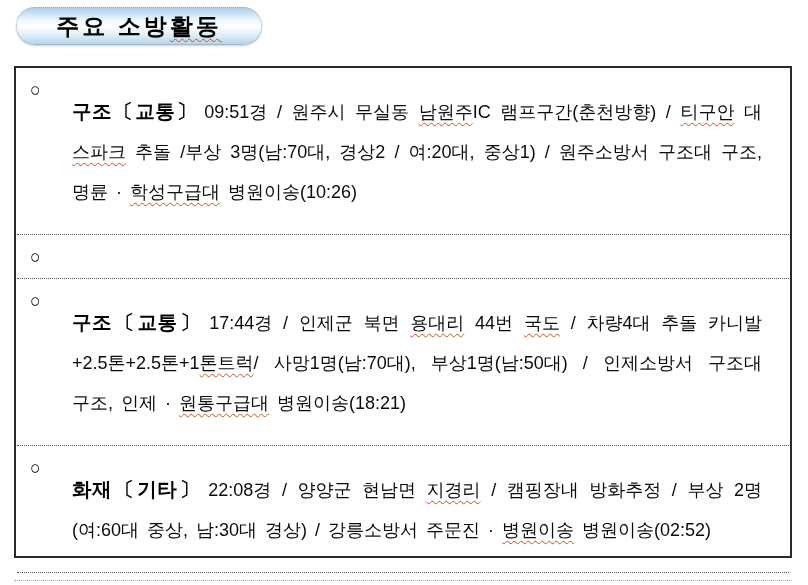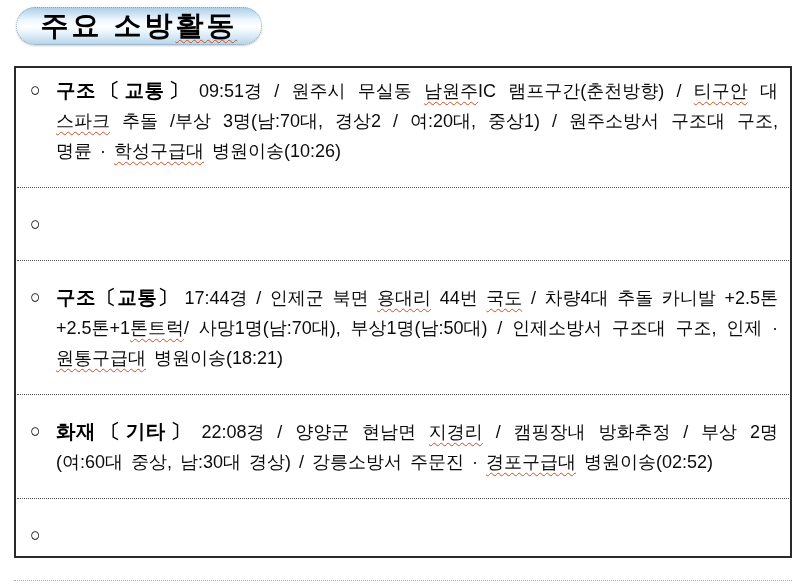--- a/index.html
+++ b/index.html
@@ -17,21 +17,21 @@
     min-width:200px;height:36px;
     padding:0 22px;
     border-radius:20px;
     border:1px dotted #8fa3b5;
     background:linear-gradient(180deg,#aecfe8 0%,#eef7ff 34%,#ffffff 52%,#d9ebf7 78%,#b9d4e6 100%);
     box-shadow:0 1px 2px rgba(90,120,150,.35);
     display:flex;align-items:center;justify-content:center;
   }
   .title-text{
     font-weight:bold;
-    font-size:28px;
+    font-size:23px;
     letter-spacing:3px;
     color:#000;
     white-space:nowrap;
   }
   
   .report-box{
     position:absolute;left:14px;top:66px;
     width:778px;height:492px;
     border:2px solid #2a2a2a;
     box-sizing:border-box;
@@ -50,24 +50,24 @@
   .bullet{
     flex:0 0 26px;
     font-size:15px;
     font-weight:bold;
     line-height:30px;
     color:#000;
     transform:scale(1.15,1.25);
     transform-origin:left center;
   }
   .item-text{
-    margin:0;
+    margin:16px;
     flex:1;
     font-size:18px;
-    line-height:30px;
+    line-height:40px;
     text-align:justify;
     word-spacing:3px;
     word-break:keep-all;
     overflow-wrap:break-word;
     color:#0b0b0b;
   }
   .cat{
     font-size:19.5px;
     font-weight:bold;
     letter-spacing:0.5px;
@@ -104,21 +104,21 @@
         <span class="bullet">○</span>
       </div>
       <div class="divider"></div>
       <div class="row">
         <span class="bullet">○</span>
         <p class="item-text"><b class="cat">구조〔교통〕</b><span>17:44경 / 인제군 북면 <span class="spell">용대리</span> 44번 <span class="spell">국도</span> / 차량4대 추돌 카니발 +2.5톤+2.5톤+1<span class="spell">톤트럭</span>/ 사망1명(남:70대), 부상1명(남:50대) / 인제소방서 구조대 구조, 인제 · <span class="spell">원통구급대</span> 병원이송(18:21)</span></p>
       </div>
       <div class="divider"></div>
       <div class="row">
         <span class="bullet">○</span>
-        <p class="item-text"><b class="cat">화재〔기타〕</b><span>22:08경 / 양양군 현남면 <span class="spell">지경리</span> / 캠핑장내 방화추정 / 부상 2명 (여:60대 중상, 남:30대 경상) / 강릉소방서 주문진 · <span class="spell">경포구급대</span> 병원이송(02:52)</span></p>
+        <p class="item-text"><b class="cat">화재〔기타〕</b><span>22:08경 / 양양군 현남면 <span class="spell">지경리</span> / 캠핑장내 방화추정 / 부상 2명 (여:60대 중상, 남:30대 경상) / 강릉소방서 주문진 · <span class="spell">병원이송</span> 병원이송(02:52)</span></p>
       </div>
       <div class="divider"></div>
       <div class="row">
         <span class="bullet">○</span>
       </div>
     </div>
 
   <div class="bottom-dots"></div>
 </div>
 

